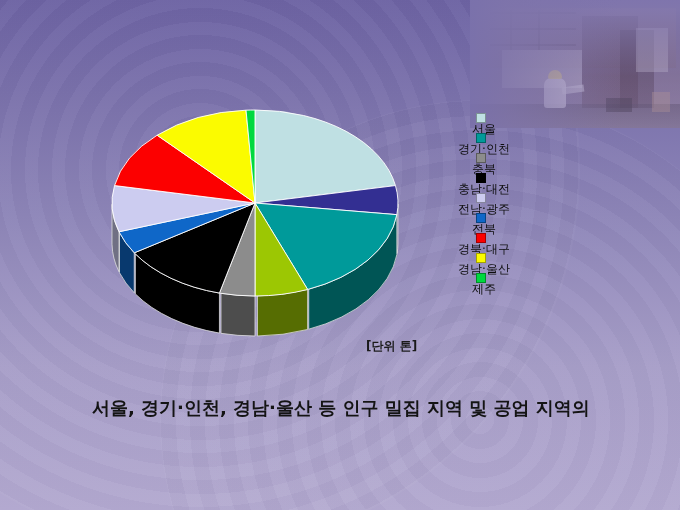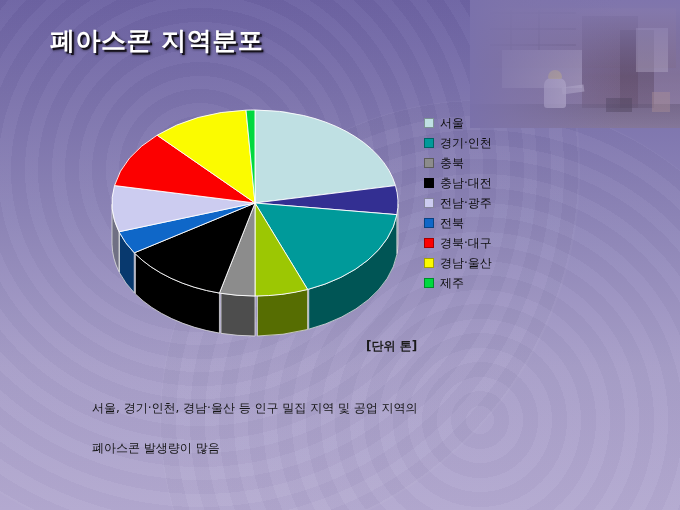--- a/index.html
+++ b/index.html
@@ -185,20 +185,21 @@
   #legend {
     position: absolute;
     left: 424px;
     top: 113px;
     width: 120px;
   }
   .legend-row {
     display: flex;
     align-items: center;
     height: 20px;
+    flex-direction: column;
   }
   .legend-swatch {
     width: 10px;
     height: 10px;
     margin-right: 6px;
     flex: 0 0 auto;
     border: 1px solid rgba(0,0,0,0.35);
     box-sizing: border-box;
   }
   .legend-label {
@@ -209,22 +210,22 @@
   }
 
   
   #caption {
     position: absolute;
     left: 92px;
     top: 388px;
     width: 520px;
   }
   .caption-line {
-    font-size: 12px;
-    font-weight: normal;
+    font-size: 18px;
+    font-weight: bold;
     color: #141414;
     line-height: 40px;
     white-space: nowrap;
   }
 </style>
 </head>
 <body>
 
 <div id="slide">
 
@@ -246,21 +247,20 @@
     <div class="ph-shape floor"></div>
     <div class="ph-shape bin"></div>
     <div class="ph-shape crate"></div>
     <div class="ph-shape worker-body"></div>
     <div class="ph-shape worker-helmet"></div>
     <div class="ph-shape worker-arm"></div>
     <div class="ph-tint"></div>
     <div class="ph-fade"></div>
   </div>
 
-  <div id="title">폐아스콘 지역분포</div>
 
   <div id="chart">
     <div id="pie-wrap">
       <svg id="pie-svg" width="320" height="255" viewBox="0 0 320 255">
         <g id="pie-sides">
             <path d="M 297.9905369250919 104.06988939224293 A 143 93 0 0 1 297.11194400758154 113.3484377442829 L 297.11194400758154 153.3484377442829 A 143 93 0 0 0 297.9905369250919 144.06988939224294 Z" fill="rgb(28,26,80)" stroke="#dddddd" stroke-width="0.8"></path>
             <path d="M 296.8724022879703 114.6559907214803 A 143 93 0 0 1 208.72253258603635 189.18762143918423 L 208.72253258603635 229.18762143918423 A 143 93 0 0 0 296.8724022879703 154.6559907214803 Z" fill="rgb(0,85,85)" stroke="#dddddd" stroke-width="0.8"></path>
             <path d="M 207.64181103390894 189.46921318760738 A 143 93 0 0 1 157.42961302755015 195.98657586105787 L 157.42961302755015 235.98657586105787 A 143 93 0 0 0 207.64181103390894 229.46921318760738 Z" fill="rgb(86,109,2)" stroke="#dddddd" stroke-width="0.8"></path>
             <path d="M 155 196 A 143 93 0 0 1 121.00852442091974 193.33443166123874 L 121.00852442091974 233.33443166123874 A 143 93 0 0 0 155 236 Z" fill="rgb(77,77,77)" stroke="#dddddd" stroke-width="0.8"></path>
             <path d="M 119.4373461354258 193.0782339849627 A 143 93 0 0 1 35.34423813137613 153.92490525045505 L 35.34423813137613 193.92490525045505 A 143 93 0 0 0 119.4373461354258 233.0782339849627 Z" fill="rgb(0,0,0)" stroke="#dddddd" stroke-width="0.8"></path>
@@ -320,16 +320,15 @@
         <span class="legend-label">경남·울산</span>
       </div>
       <div class="legend-row">
         <span class="legend-swatch" style="background: rgb(0, 217, 63);"></span>
         <span class="legend-label">제주</span>
       </div>
     </div>
 
   <div id="caption">
     <div class="caption-line">서울, 경기·인천, 경남·울산 등 인구 밀집 지역 및 공업 지역의</div>
-    <div class="caption-line">폐아스콘 발생량이 많음</div>
   </div>
 
 </div>
 
 </body></html>

